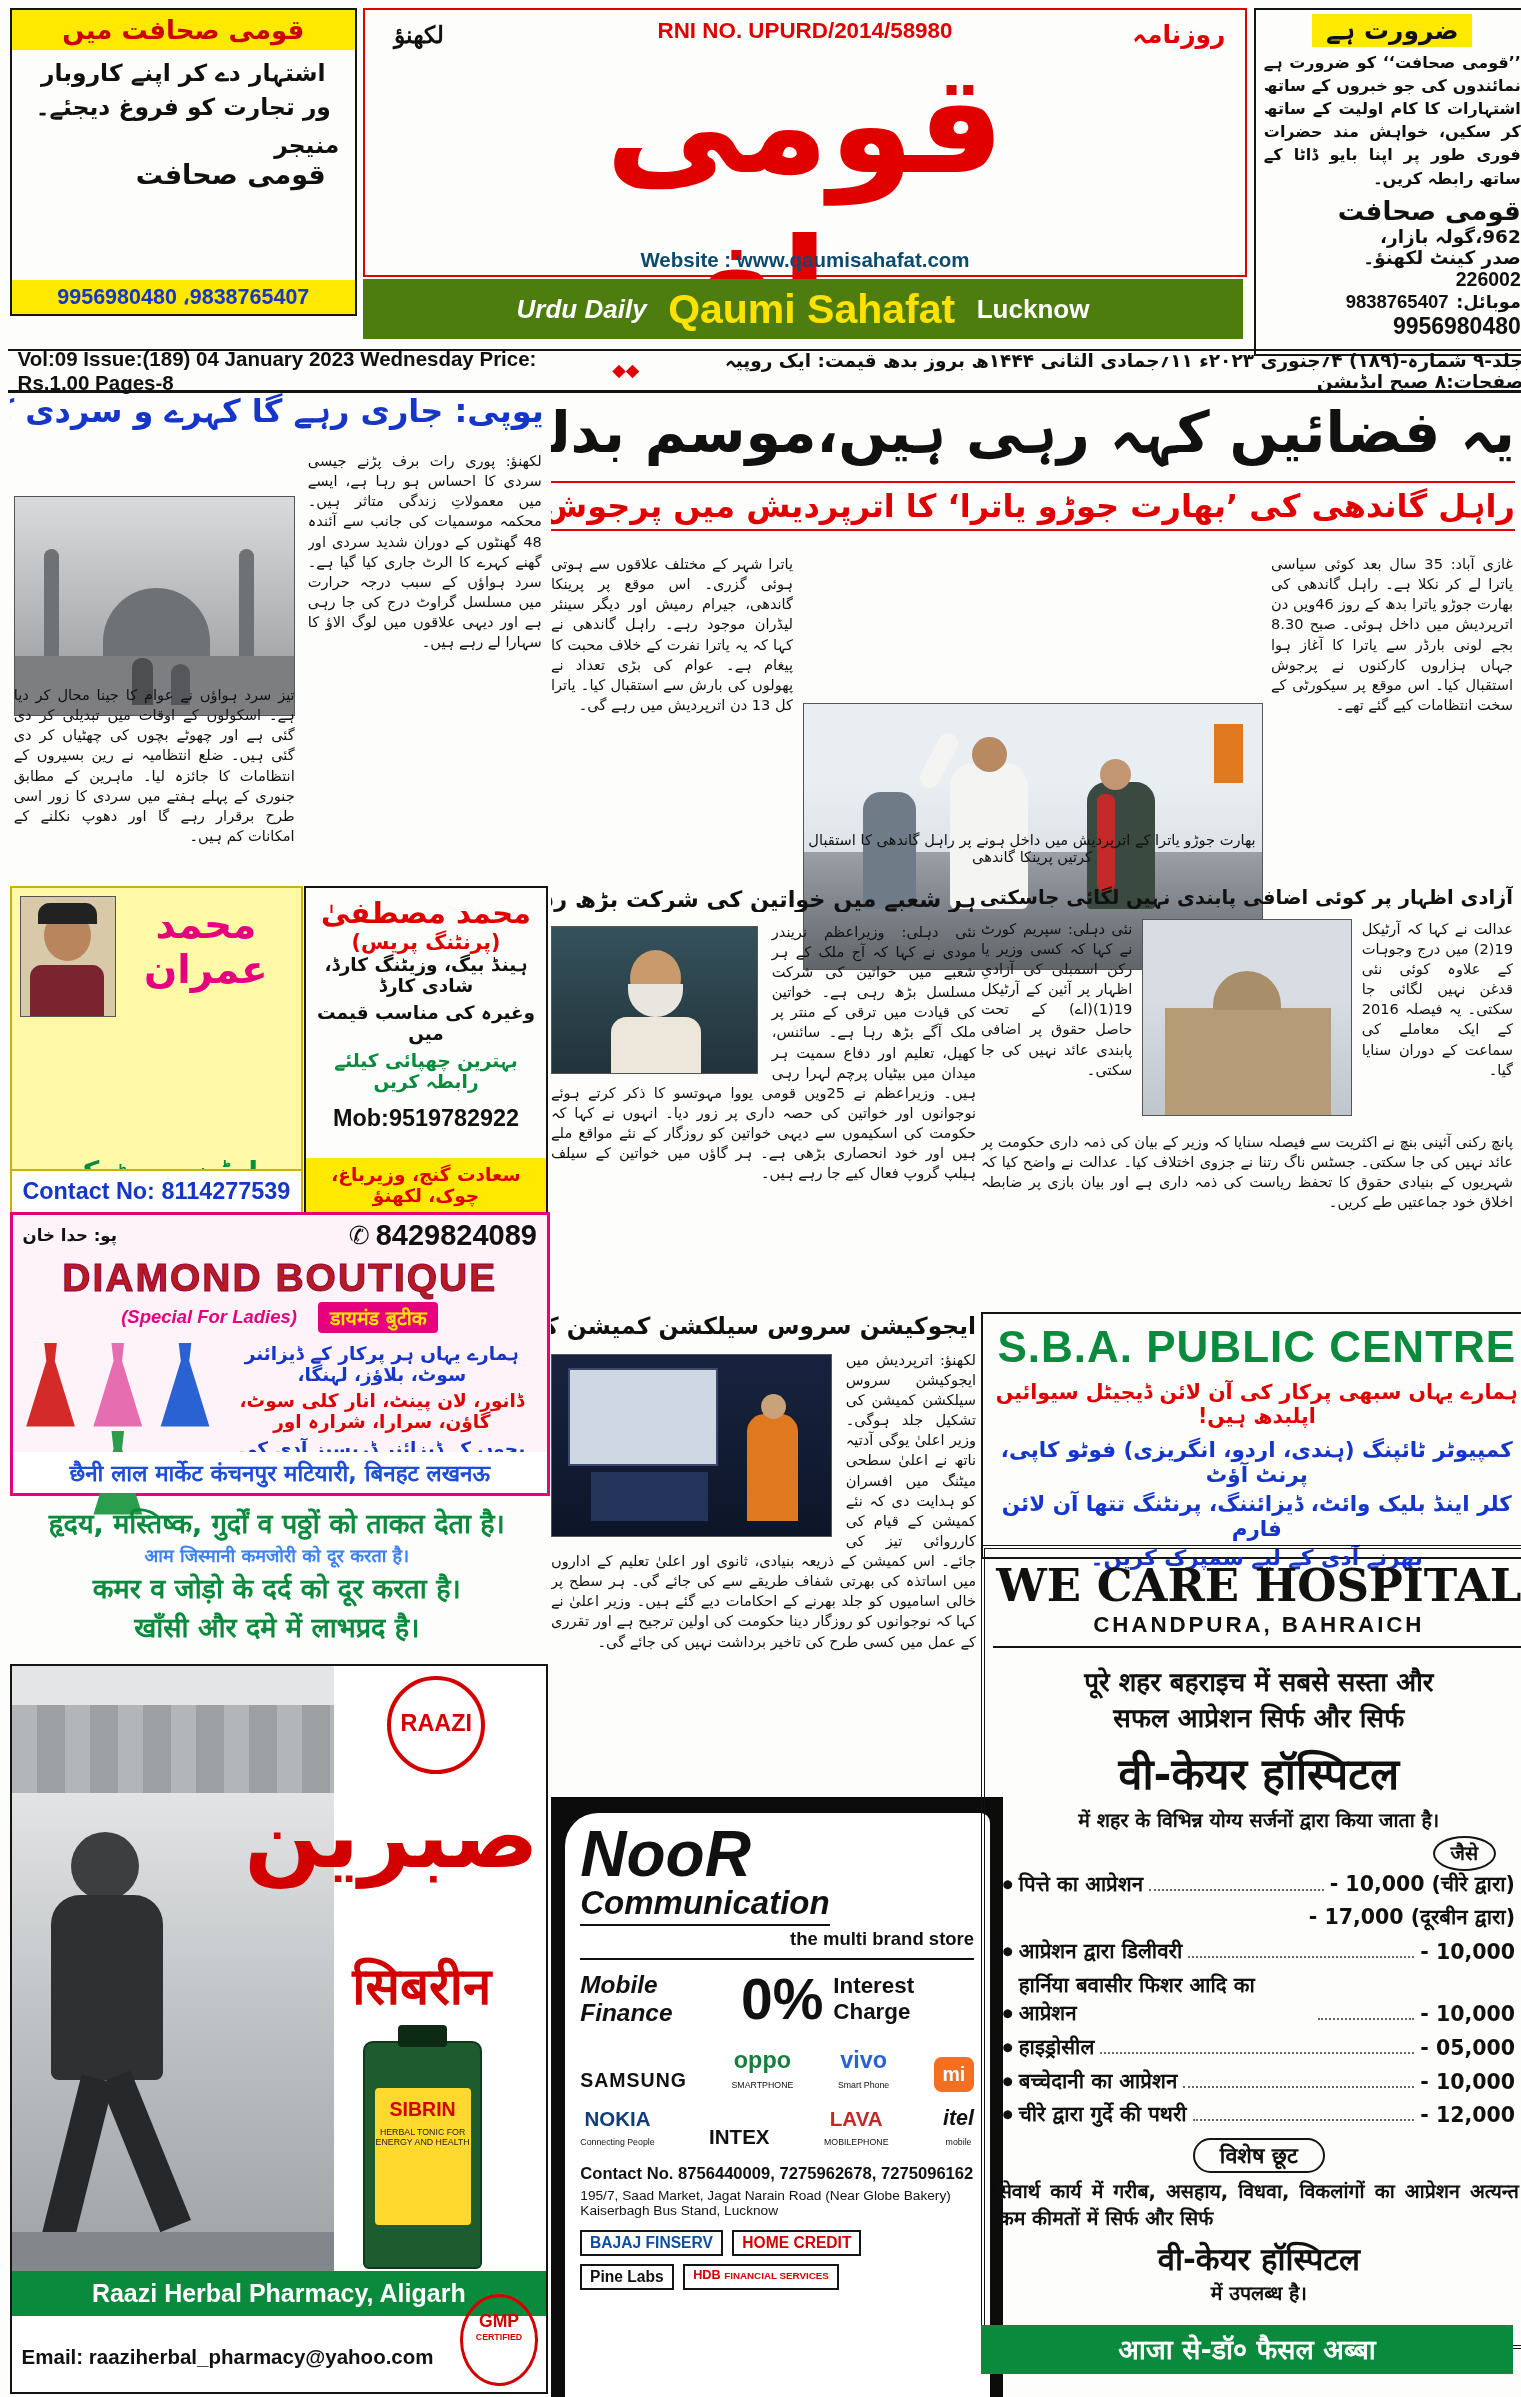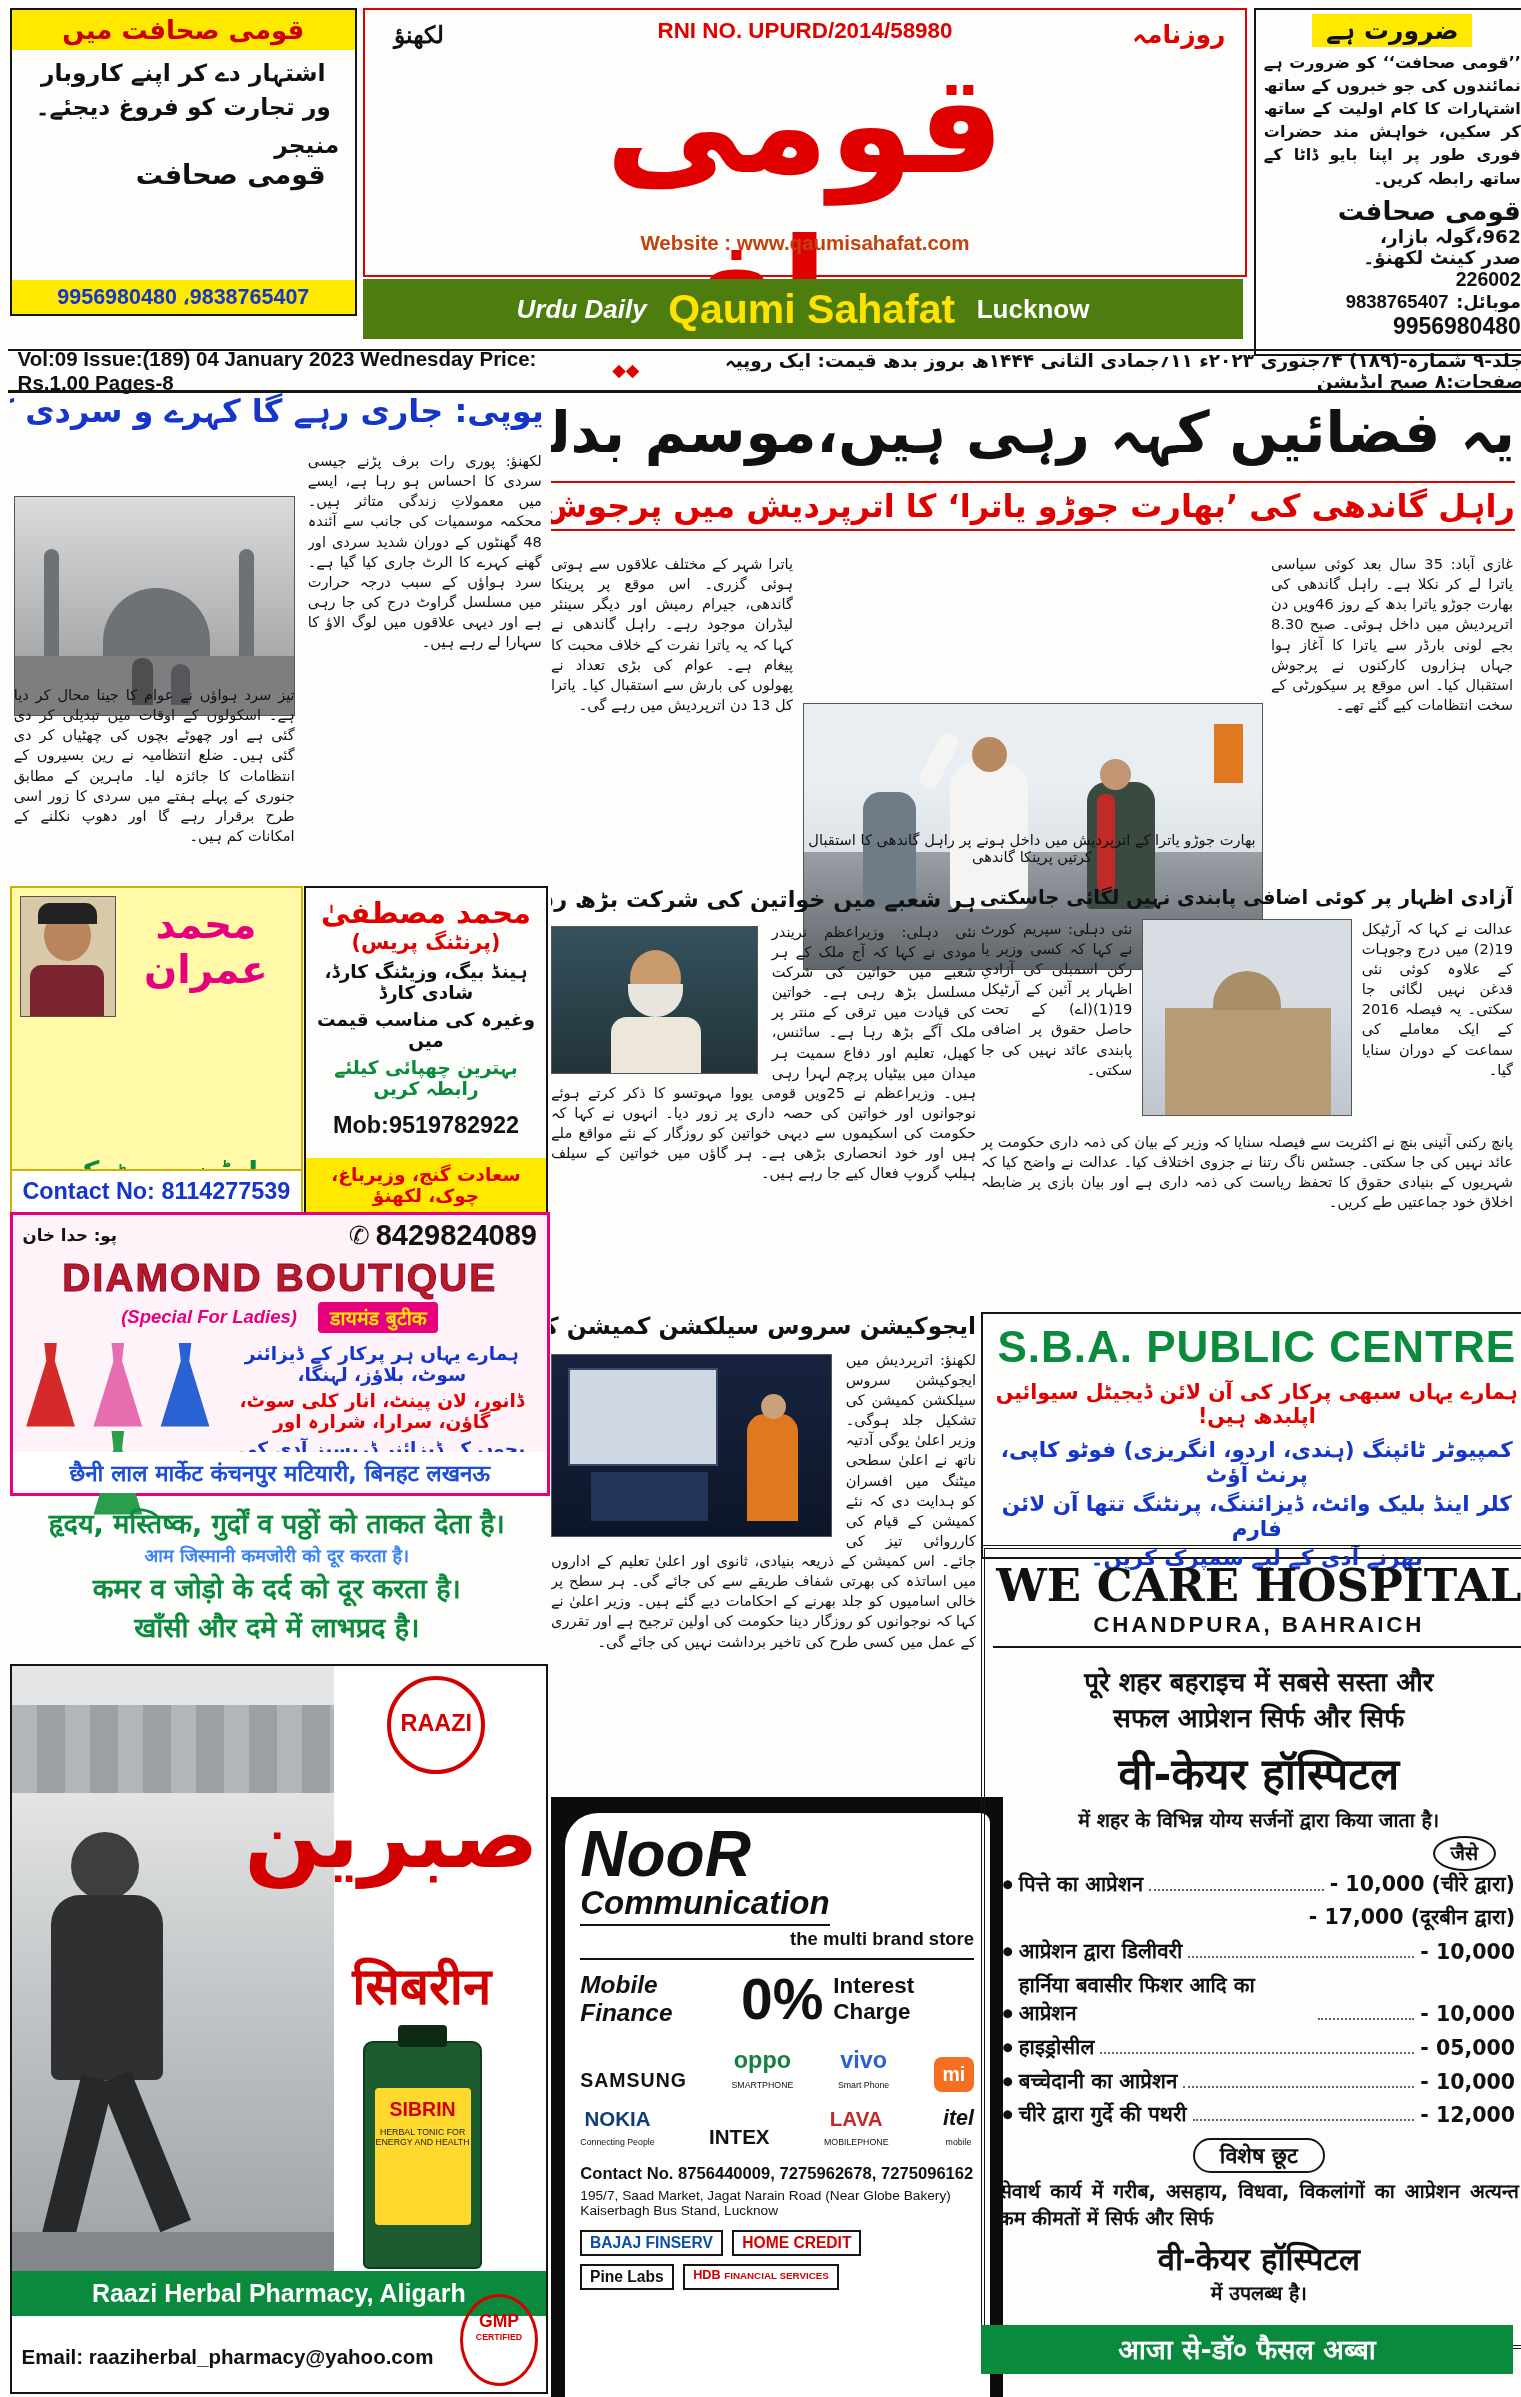--- a/index.html
+++ b/index.html
@@ -30,21 +30,21 @@
     <div class="ur b" style="font-size:23.4px;margin:9.8px 15.6px 0 0;text-align:right">منیجر</div>
     <div class="ur b" style="font-size:27px;margin:0 29px 0 0;text-align:right;color:#111">قومی صحافت</div>
     <div class="b c" style="position:absolute;left:0;right:0;bottom:0;background:#ffe900;color:#1536c9;font-size:21.5px;padding:3.9px 0">9956980480 ،9838765407</div>
   </div>
 
   <div class="abs" style="left:363px;top:7.8px;width:880px;height:265px;border:2px solid #e10000">
     <div class="abs b" style="left:29px;top:11.7px;font-size:23.4px">لکھنؤ</div>
     <div class="abs b c" style="left:0;right:0;top:7.8px;color:#e10000;font-size:22.4px">RNI NO. UPURD/2014/58980</div>
     <div class="abs ur b" style="right:19.5px;top:9.8px;color:#e10000;font-size:25px">روزنامہ</div>
     <div class="ur b c" style="margin-top:33px;font-size:137px;line-height:1.2;color:#e10000">قومی صحافت</div>
-    <div class="b c" style="position:absolute;left:0;right:0;bottom:20px;color:#c2410c;font-size:20.5px">Website : www.qaumisahafat.com</div>
+    <div class="b c" style="position:absolute;left:0;right:0;bottom:3px;color:#0c4a6e;font-size:20.5px">Website : www.qaumisahafat.com</div>
   </div>
   <div class="abs" style="left:363px;top:279px;width:880px;height:60px;background:#4d7c0f;display:flex;align-items:center;justify-content:center;gap:21.5px">
     <span class="b" style="color:#fff;font-size:26px;font-style:italic">Urdu Daily</span>
     <span class="b" style="color:#ffe200;font-size:41px">Qaumi Sahafat</span>
     <span class="b" style="color:#fff;font-size:26px">Lucknow</span>
   </div>
 
   <div class="abs" style="left:1254px;top:7.8px;width:257px;height:332px;border:2px solid #141414;padding:5.9px 7.8px">
     <div class="c"><span class="ur b" style="background:#ffe900;font-size:25px;padding:2px 13.7px">ضرورت ہے</span></div>
     <div class="ur" style="font-size:16px;line-height:1.45;text-align:justify;margin-top:5.9px;font-weight:bold">’’قومی صحافت‘‘ کو ضرورت ہے نمائندوں کی جو خبروں کے ساتھ اشتہارات کا کام اولیت کے ساتھ کر سکیں، خواہش مند حضرات فوری طور پر اپنا بایو ڈاٹا کے ساتھ رابطہ کریں۔</div>
@@ -106,21 +106,21 @@
     </div>
     <div class="ur b" style="position:absolute;left:107px;top:13.7px;right:7.8px;text-align:center;color:#e6007e;font-size:39px">محمد عمران</div>
     <div class="ur b c" style="margin-top:146px;color:#0a8a3c;font-size:28px">لیڈیز سوٹ کی بہترین</div>
     <div class="ur b c" style="color:#e10000;font-size:28px;margin-top:7.8px">سلائی کیلئے رابطہ کریں</div>
     <div class="b c" style="position:absolute;left:0;right:0;bottom:0;background:#fff;color:#1536c9;font-size:23.4px;padding:6.8px 0;border-top:2px solid #c9b200">Contact No:  8114277539</div>
   </div>
 
   <div class="abs" style="left:304px;top:886px;width:240px;height:324px;border:2.9px solid #141414">
     <div class="ur b c" style="color:#e10000;font-size:29px;margin-top:7.8px">محمد مصطفیٰ</div>
     <div class="ur b c" style="color:#e10000;font-size:20.5px">(پرنٹنگ پریس)</div>
-    <div class="ur b c" style="font-size:18.5px;margin-top:7px">ہینڈ بیگ، وزیٹنگ کارڈ، شادی کارڈ</div>
+    <div class="ur b c" style="font-size:18.5px;margin-top:0">ہینڈ بیگ، وزیٹنگ کارڈ، شادی کارڈ</div>
     <div class="ur b c" style="font-size:18.5px;margin-top:5.9px">وغیرہ کی مناسب قیمت میں</div>
     <div class="ur b c" style="color:#0a8a3c;font-size:18.5px;margin-top:5.9px">بہترین چھپائی کیلئے رابطہ کریں</div>
     <div class="b c" style="font-size:23.4px;margin-top:13.7px">Mob:9519782922</div>
     <div class="ur b c" style="position:absolute;left:0;right:0;bottom:0;background:#ffe900;color:#e10000;font-size:18.5px;padding:5.9px 0">سعادت گنج، وزیرباغ، چوک، لکھنؤ</div>
   </div>
 
   <section class="abs" style="left:551px;top:886px;width:425px;height:419px">
     <h2 class="ur b c nowrap" style="margin:0;font-size:22.4px">ہر شعبے میں خواتین کی شرکت بڑھ رہی ہے:مودی</h2>
     <div class="ur jtxt" style="margin-top:9.8px;height:378px">
       <span class="photo" style="float:left;width:205px;height:146px;margin:3.9px 13.7px 5.9px 0;background:linear-gradient(#35525c,#22333a);display:block;position:relative">

